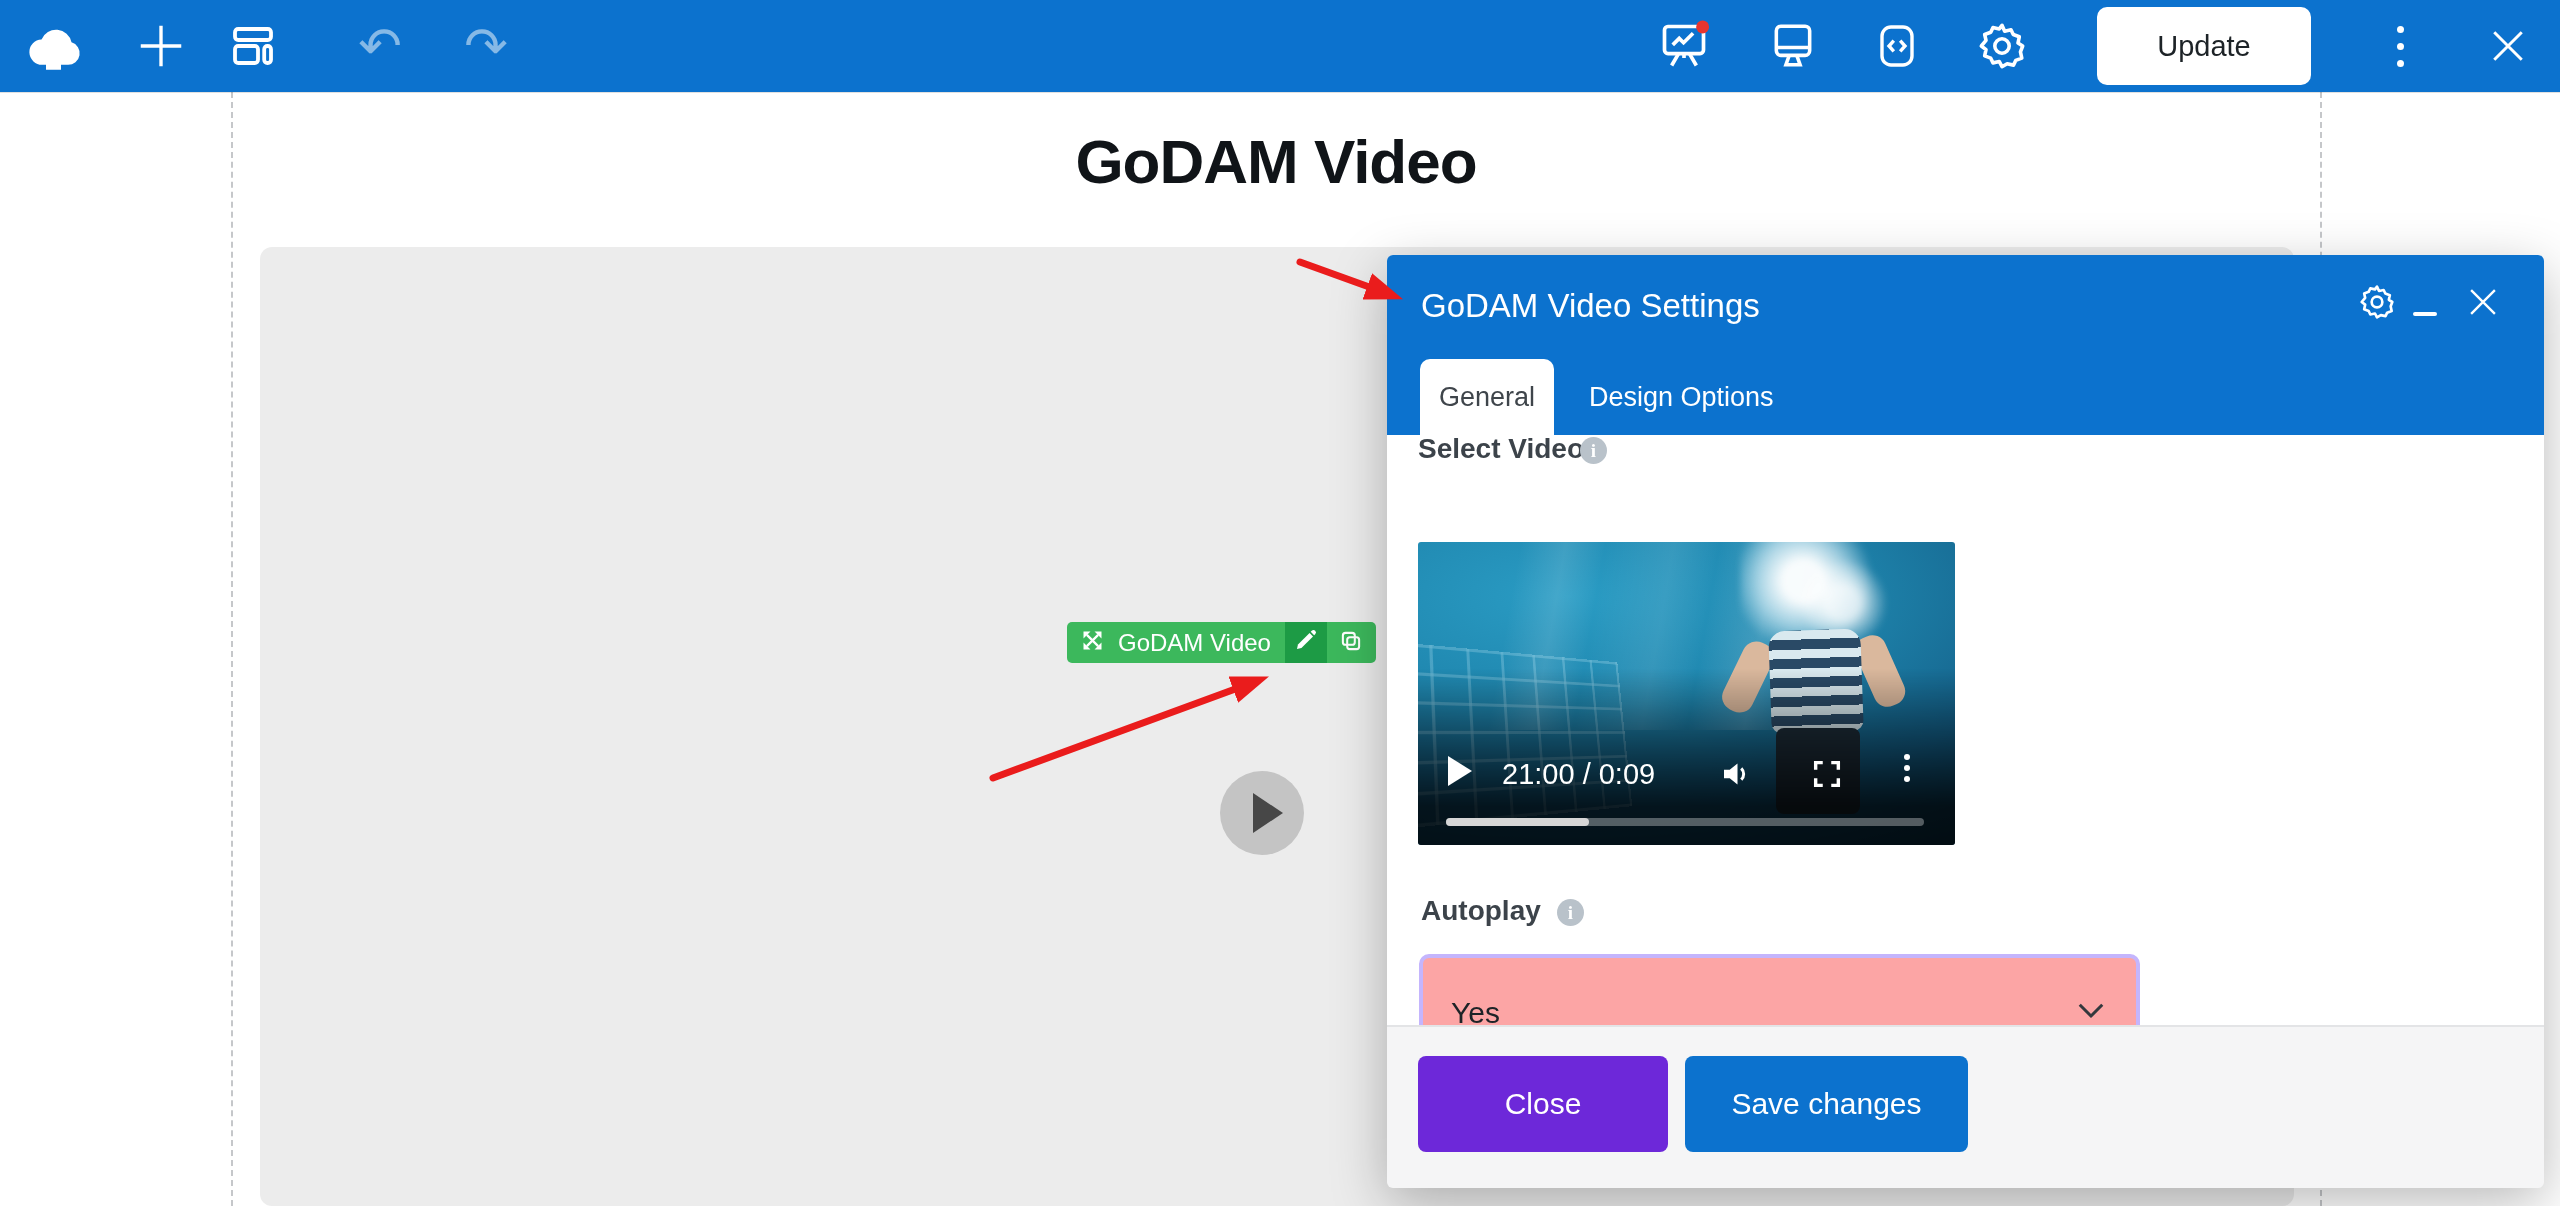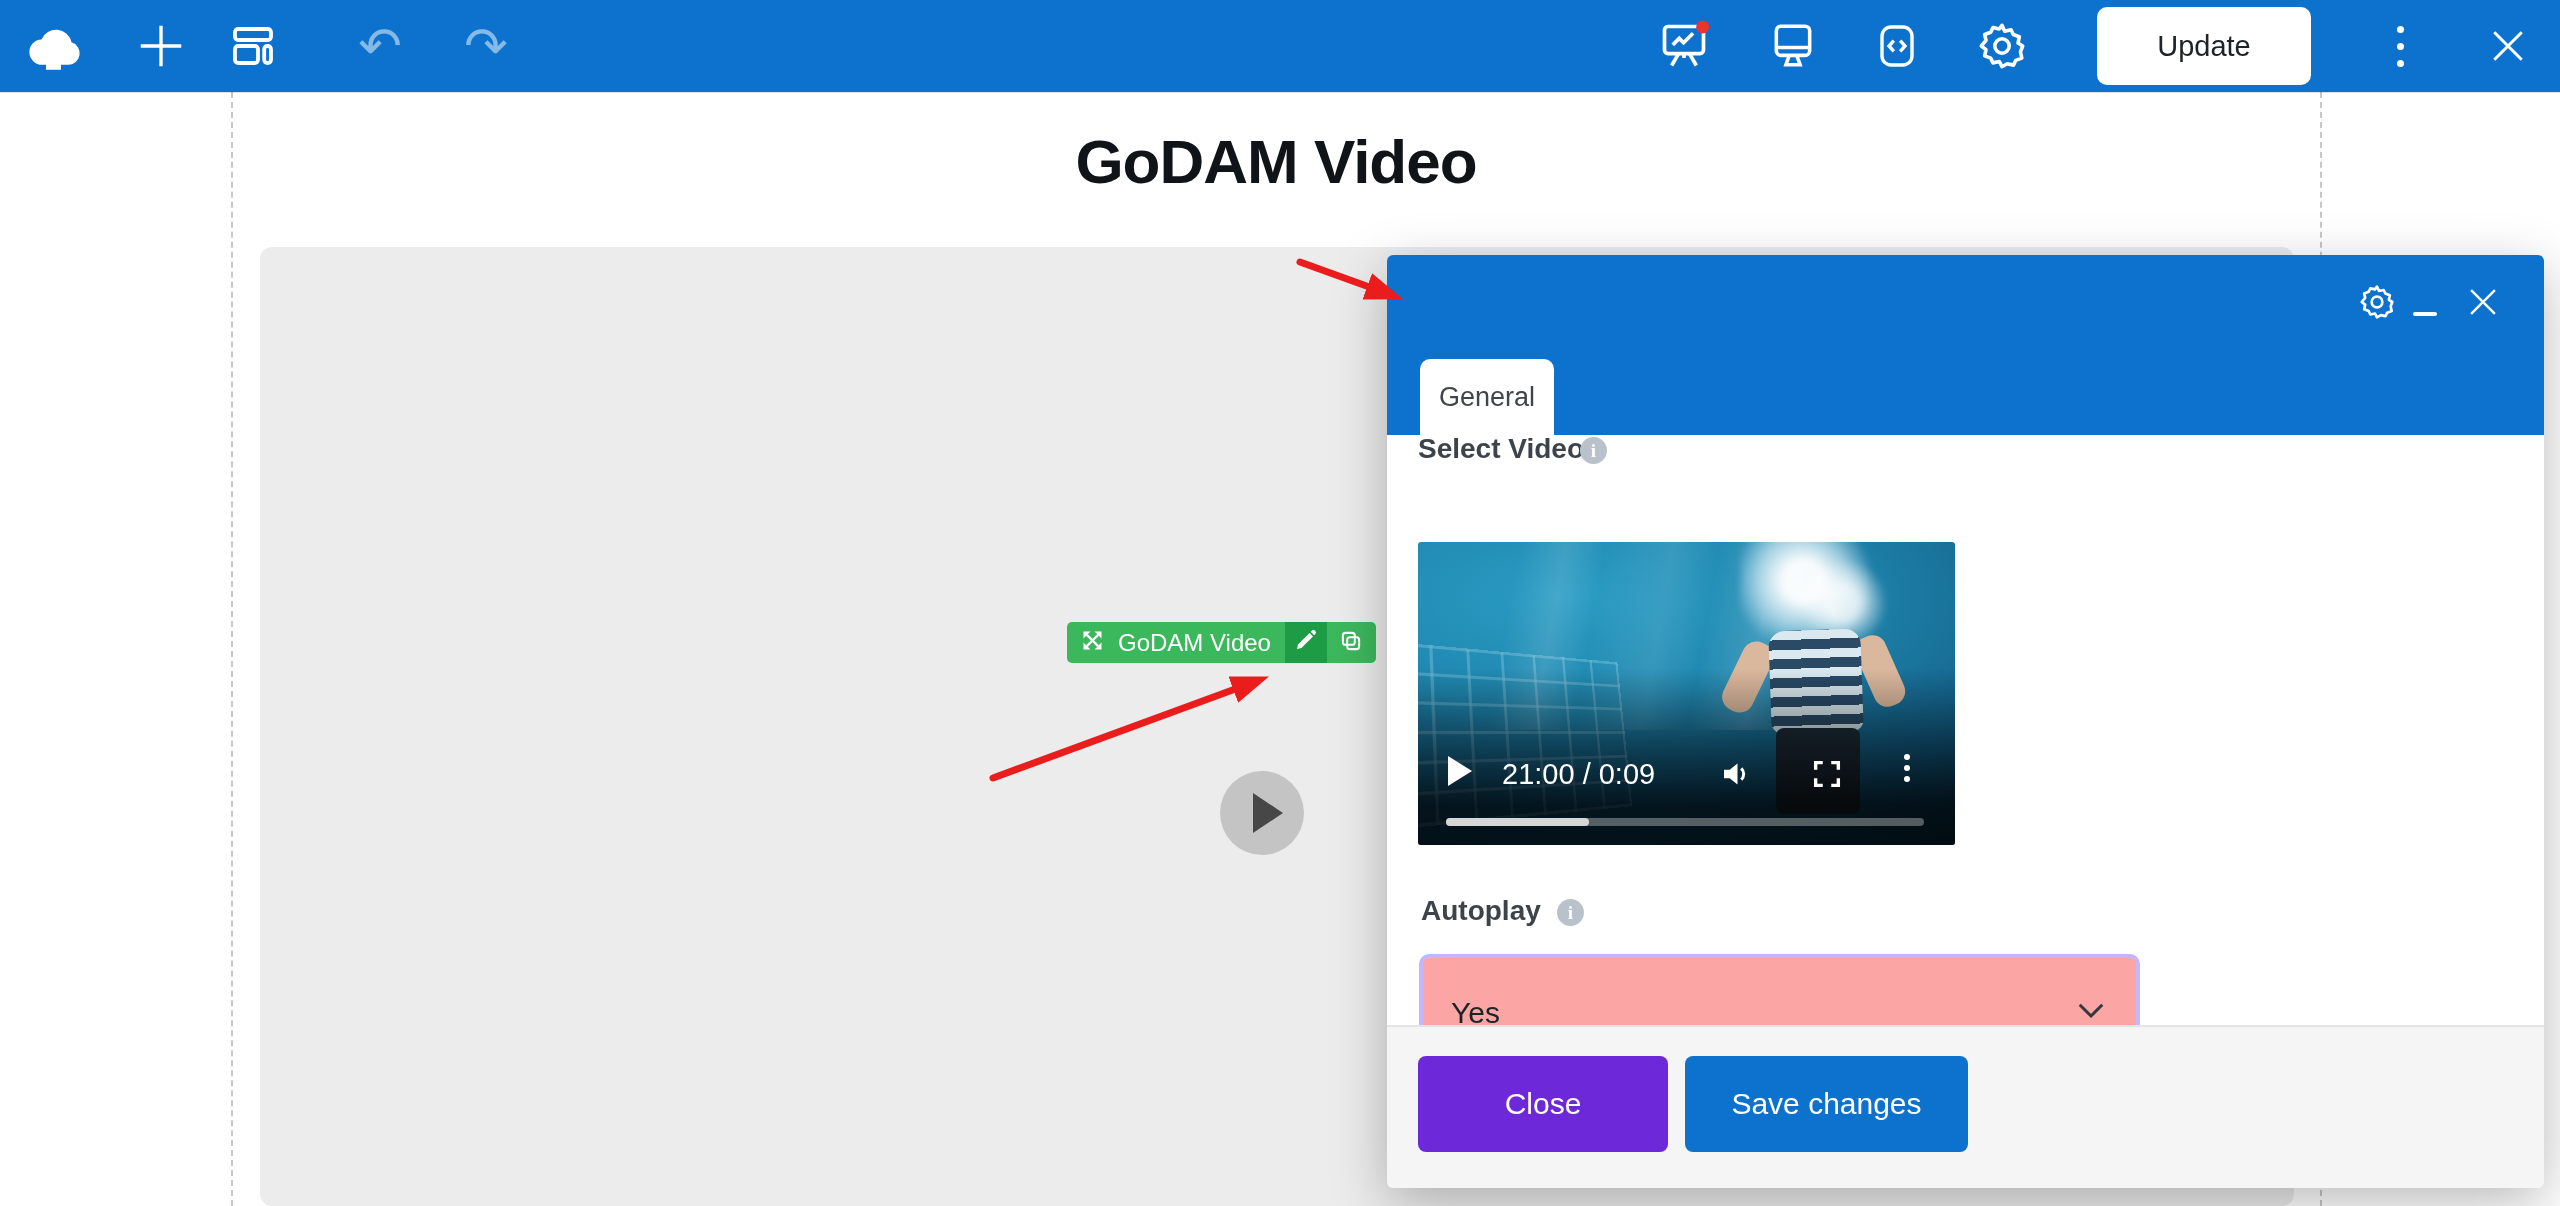--- a/index.html
+++ b/index.html
@@ -188,35 +188,37 @@
       <svg width="26" height="26" viewBox="0 0 24 24" fill="none" stroke="#fff" stroke-width="1.9">
         <rect x="8.5" y="8.5" width="11" height="11" rx="2.4"></rect>
         <rect x="4.5" y="4.5" width="11" height="11" rx="2.4"></rect>
       </svg>
     </span>
   </div>
 </div>
 
 <div id="modal" class="abs">
   <div id="modal-header">
+    <div id="modal-title">GoDAM Video Settings</div>
     <div class="hdr-ic" style="right:144px;font-size:40px;">
       <svg width="40" height="40" viewBox="0 0 24 24" fill="none" stroke="#fff" stroke-width="1.6">
         <circle cx="12" cy="12" r="3.2"></circle>
         <path d="M12 2.8l1.2 2.6 2.8-.6 1 2.1 2.7 1-.6 2.8 2.1 1.3-1 2.6.6 2.8-2.7 1-1 2.1-2.8-.6L12 21.2l-1.2-2.3-2.8.6-1-2.1-2.7-1 .6-2.8L2.8 12l2.1-2.5-.6-2.6 2.7-1 1-2.1 2.8.6z" stroke-linejoin="round"></path>
       </svg>
     </div>
     <div class="hdr-ic" id="hdr-min" style="right:96px;top:36px;">
         <i></i>
       </div>
     <div class="hdr-ic" style="right:38px;">
       <svg width="38" height="38" viewBox="0 0 24 24" stroke="#fff" stroke-width="1.5">
           <path d="M4.5 4.5l15 15M19.5 4.5l-15 15"></path>
         </svg>
     </div>
     <div class="tab" id="tab-general">General</div>
+    <div class="tab" id="tab-design">Design Options</div>
   </div>
 
   <div class="field-label" style="left:31px;top:178px;">Select Video</div>
   <div class="info" style="left:193px;top:182px;">i</div>
 
   <button class="wp-btn" style="left:31px;width:125px;">Replace</button>
   <button class="wp-btn" style="left:165px;width:125px;">Remove</button>
 
   <div id="video" class="abs">
     <div class="v-rays"></div>

